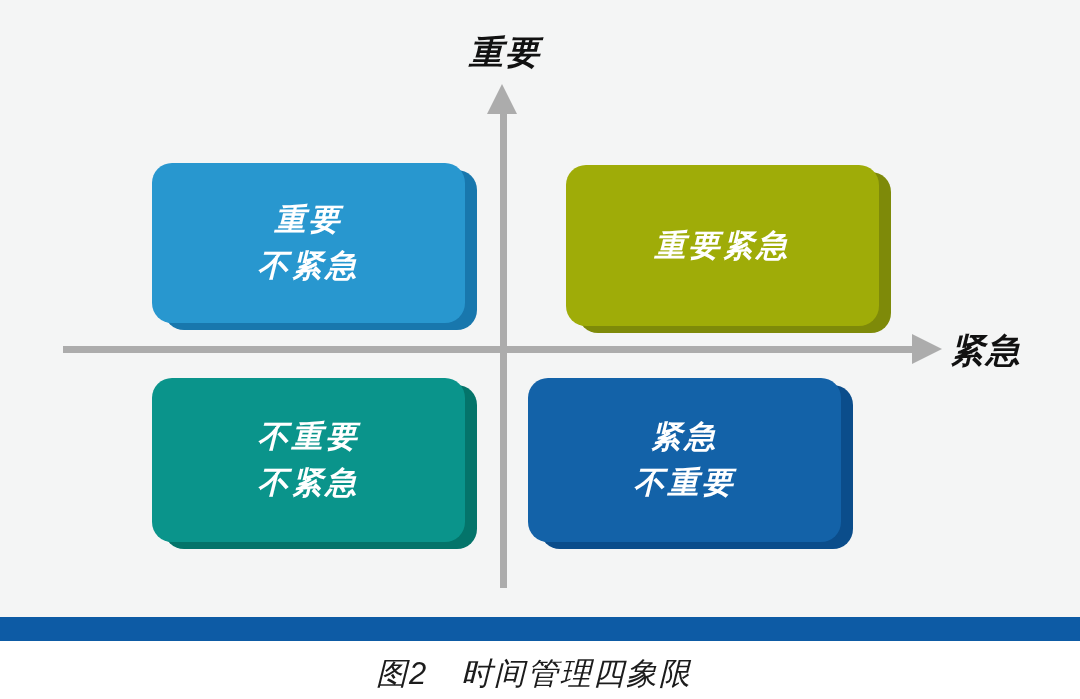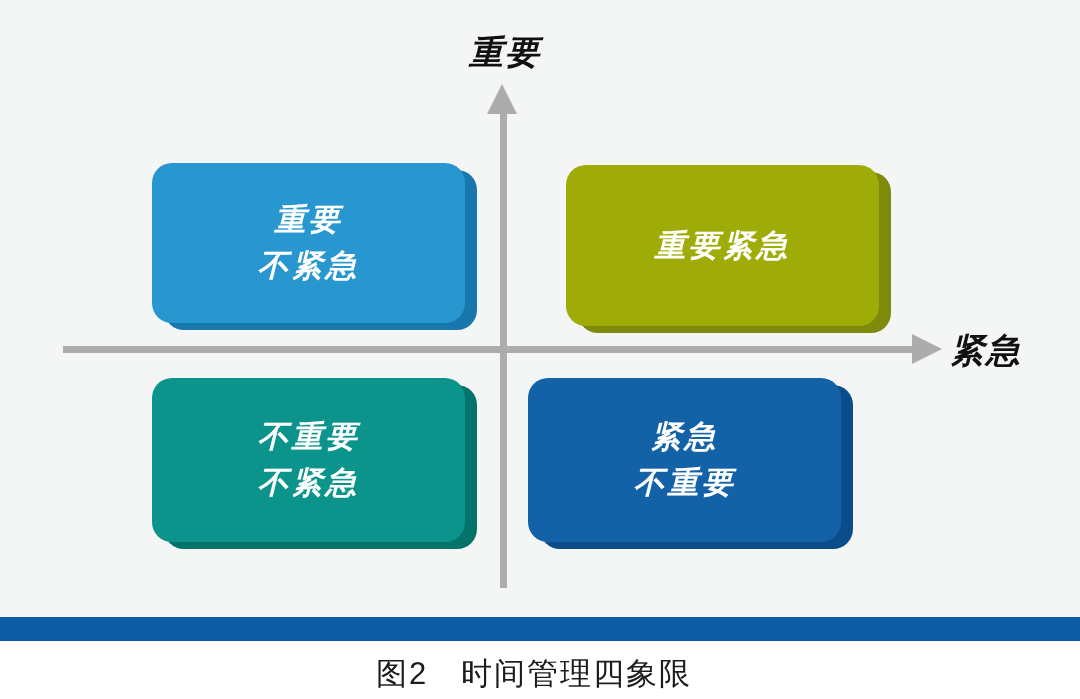--- a/index.html
+++ b/index.html
@@ -78,20 +78,21 @@
   .footer-bar{
     position:absolute;left:0;top:617px;
     width:1080px;height:24px;
   }
   .caption{
     position:absolute;left:0;top:653px;
     width:1068px;
     text-align:center;
     font-size:31px;color:#1c1c1c;
     letter-spacing:2px;
+    font-style:italic;
   }
 </style>
 </head>
 <body>
 
 <div class="canvas">
 
   <div class="plot-area">
 
     <div class="v-axis"></div>

